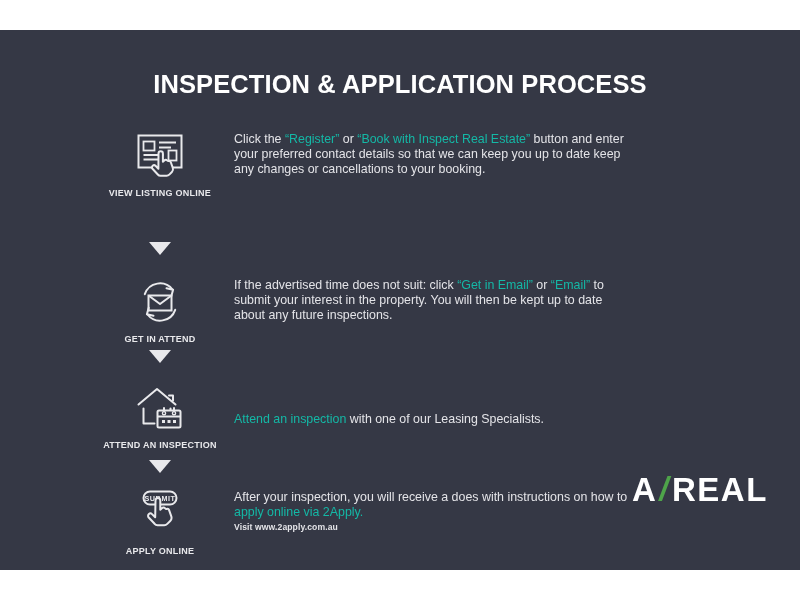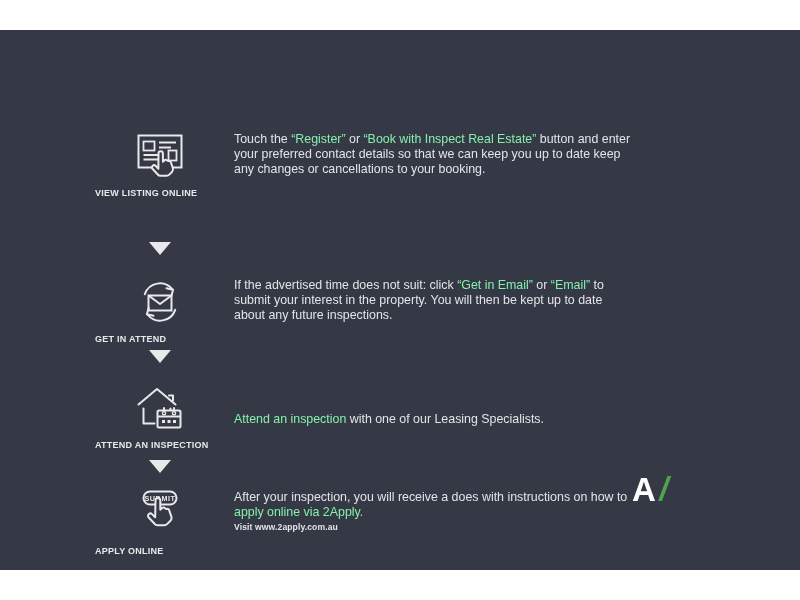--- a/index.html
+++ b/index.html
@@ -48,20 +48,21 @@
   .step {
     position: absolute;
     left: 0;
     width: 800px;
   }
 
   .icon-col {
     position: absolute;
     left: 95px;
     width: 130px;
+    text-align: center;
   }
 
   .icon-box {
     height: 52px;
     display: flex;
     align-items: center;
     justify-content: center;
   }
 
   .step-label {
@@ -75,21 +76,21 @@
 
   .body-col {
     position: absolute;
     left: 234px;
     width: 400px;
     color: #e4e4e8;
     font-size: 12.4px;
     line-height: 15.2px;
   }
 
-  .green { color: #86efac; }
+  .green { color: #14b8a6; }
 
   .visit {
     margin-top: 0;
     font-size: 8.6px;
     font-weight: bold;
     color: #e4e4e8;
     letter-spacing: 0.1px;
   }
 
   .arrow {
@@ -126,41 +127,42 @@
     font-weight: bold;
     padding: 0 2px;
     transform: translateY(-1px);
   }
 </style>
 </head>
 <body>
 
 <div class="slide">
 
+  <div class="title">INSPECTION &amp; APPLICATION PROCESS</div>
 
   <div class="steps">
 
     <div class="step" style="top:0px;">
       <div class="icon-col">
         <div class="icon-box">
           <svg width="50" height="46" viewBox="0 0 50 46" fill="none">
             <rect x="3.5" y="2.5" width="43" height="32" stroke="#e9e9ec" stroke-width="2"></rect>
             <rect x="8.5" y="8.5" width="11" height="9" stroke="#e9e9ec" stroke-width="1.8"></rect>
             <rect x="24" y="8.5" width="17" height="2" fill="#e9e9ec"></rect>
             <rect x="24" y="13.5" width="12" height="2" fill="#e9e9ec"></rect>
             <rect x="33.5" y="17.5" width="8" height="10" stroke="#e9e9ec" stroke-width="1.8"></rect>
             <rect x="8.5" y="21" width="20" height="2" fill="#e9e9ec"></rect>
             <rect x="8.5" y="25.5" width="20" height="2" fill="#e9e9ec"></rect>
             <path d="M23.5 20.5c0-1.3 1-2.3 2.2-2.3s2.2 1 2.2 2.3v8.2l1.4-1.3c.9-.8 2.1-.8 2.8 0l.2.2c.4.4.9.5 1.4.4.9-.2 1.8.3 2.1 1.2l2 5.6c.5 1.5.2 3.1-.9 4.2l-2.6 2.6c-.7.7-1.7 1.1-2.7 1.1h-6.1c-1 0-2-.4-2.7-1.2l-5.3-5.7c-.8-.9-.7-2.3.2-3.1.8-.7 2-.7 2.8.1l2.9 2.9z" fill="#353845" stroke="#e9e9ec" stroke-width="2" stroke-linejoin="round"></path>
           </svg>
         </div>
         <div class="step-label">VIEW LISTING ONLINE</div>
       </div>
       <div class="body-col" style="top:2px;position:absolute;">
-        <span>Touch the </span><span class="green">“Register”</span><span> or </span><span class="green">“Book with Inspect Real Estate”</span><span> button and enter your preferred contact details so that we can keep you up to date keep any changes or cancellations to your booking.</span>
+        <span>Click the </span><span class="green">“Register”</span><span> or </span><span class="green">“Book with Inspect Real Estate”</span><span> button and enter your preferred contact details so that we can keep you up to date keep any changes or cancellations to your booking.</span>
       </div>
     </div>
 
     <div class="arrow" style="top:112px;">
         <i></i>
       </div>
 
     <div class="step" style="top:146px;">
       <div class="icon-col">
         <div class="icon-box">
@@ -228,15 +230,16 @@
         <span>After your inspection, you will receive a does with instructions on how to </span><span class="green">apply online via 2Apply.</span>
         <div class="visit">Visit www.2apply.com.au</div>
       </div>
     </div>
 
   </div>
 
   <div class="logo">
     <span>A</span>
       <span class="slash">/</span>
+      <span>REAL</span>
   </div>
 
 </div>
 
 </body></html>

